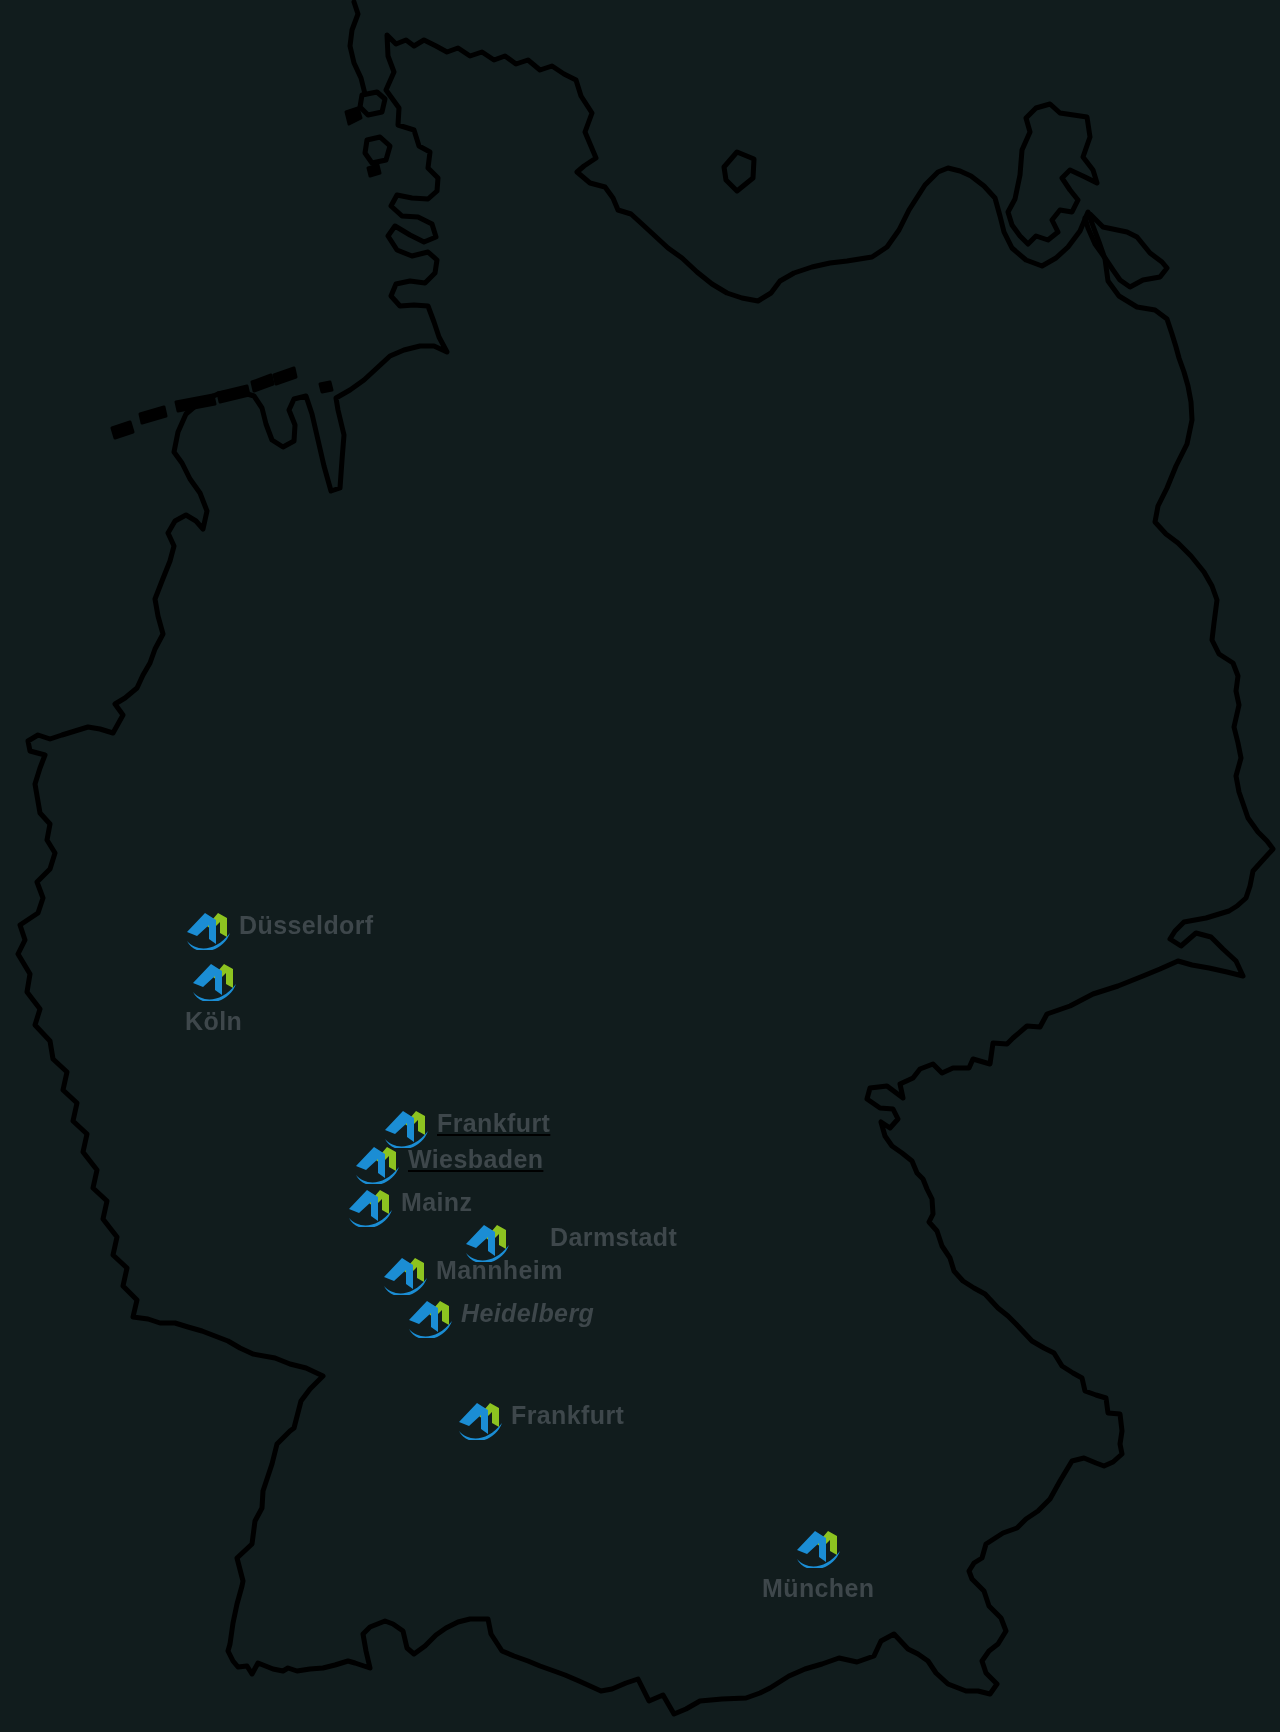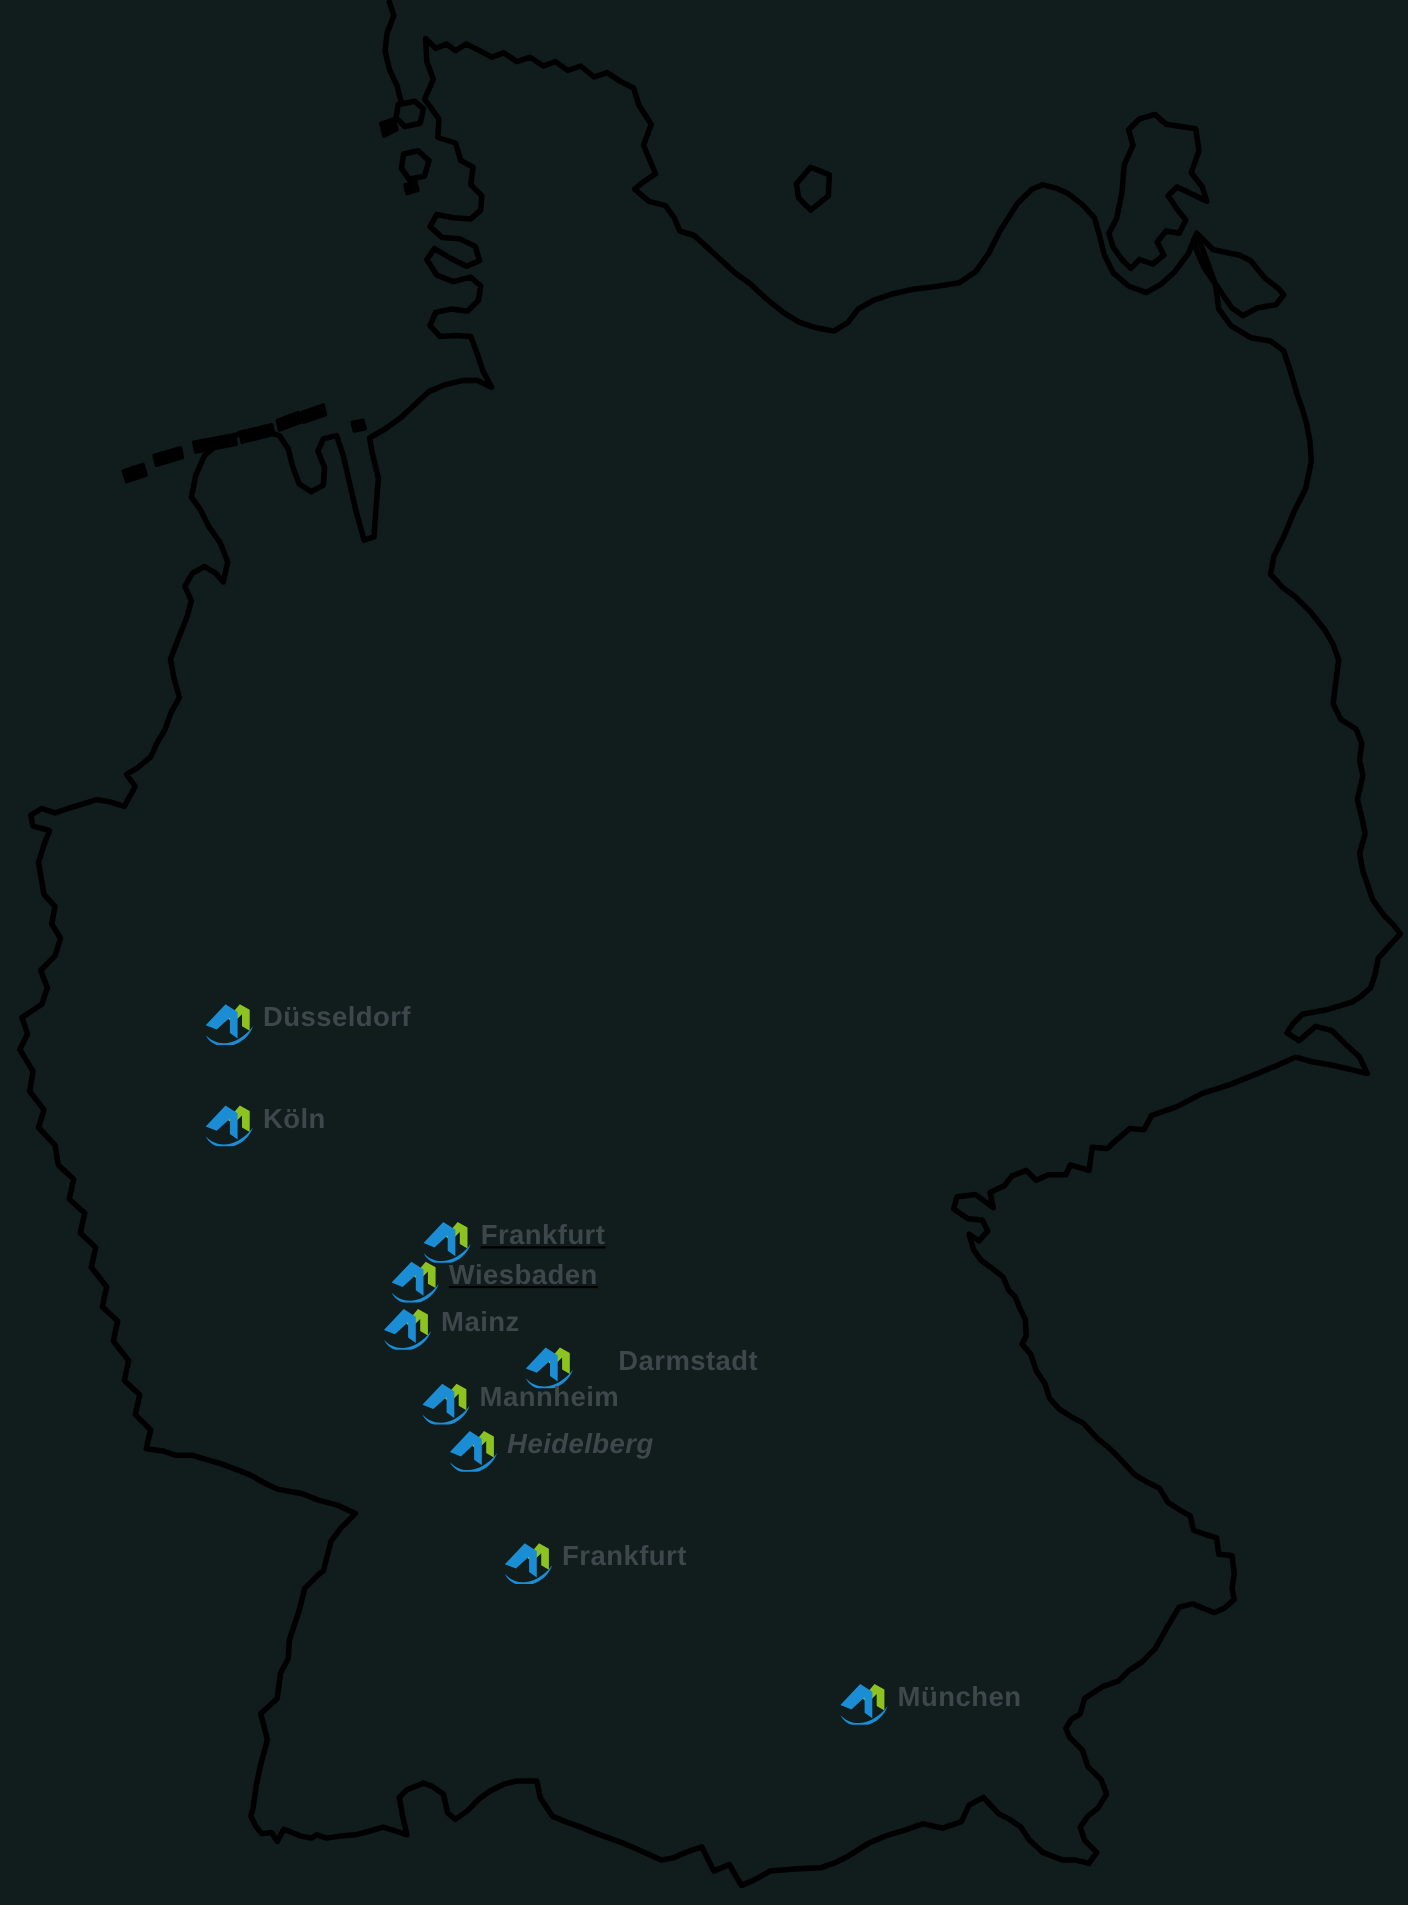--- a/index.html
+++ b/index.html
@@ -67,21 +67,21 @@
 <div class="marker" style="left: 185px; top: 906px;">
     <span class="mark-icon">
       <svg viewBox="0 0 46 44">
         <polygon points="22,20 33,7 42,12 42,31 35,27 35,16 27,24" fill="#8dc320"></polygon>
         <polygon points="2,26 20,7 31,14 31,38 24,33 24,19 12,30" fill="#1b8dd4"></polygon>
         <path d="M2,35 C12,46 30,46 45,27 C38,47 10,52 2,35 Z" fill="#1b8dd4"></path>
       </svg>
     </span>
     <span class="mark-label">Düsseldorf</span>
   </div>
-    <div class="marker" style="left: 185px; top: 998px;">
+    <div class="marker" style="left: 185px; top: 957px; flex-direction: column;">
     <span class="mark-icon">
       <svg viewBox="0 0 46 44">
         <polygon points="22,20 33,7 42,12 42,31 35,27 35,16 27,24" fill="#8dc320"></polygon>
         <polygon points="2,26 20,7 31,14 31,38 24,33 24,19 12,30" fill="#1b8dd4"></polygon>
         <path d="M2,35 C12,46 30,46 45,27 C38,47 10,52 2,35 Z" fill="#1b8dd4"></path>
       </svg>
     </span>
     <span class="mark-label">Köln</span>
   </div>
     <div class="marker" style="left: 383px; top: 1104px; text-decoration: underline;">
@@ -107,21 +107,21 @@
     <div class="marker" style="left: 347px; top: 1183px;">
     <span class="mark-icon">
       <svg viewBox="0 0 46 44">
         <polygon points="22,20 33,7 42,12 42,31 35,27 35,16 27,24" fill="#8dc320"></polygon>
         <polygon points="2,26 20,7 31,14 31,38 24,33 24,19 12,30" fill="#1b8dd4"></polygon>
         <path d="M2,35 C12,46 30,46 45,27 C38,47 10,52 2,35 Z" fill="#1b8dd4"></path>
       </svg>
     </span>
     <span class="mark-label">Mainz</span>
   </div>
-    <div class="marker" style="left: 476px; top: 1218px; gap: 40px;">
+    <div class="marker" style="left: 464px; top: 1218px; gap: 40px;">
     <span class="mark-icon">
       <svg viewBox="0 0 46 44">
         <polygon points="22,20 33,7 42,12 42,31 35,27 35,16 27,24" fill="#8dc320"></polygon>
         <polygon points="2,26 20,7 31,14 31,38 24,33 24,19 12,30" fill="#1b8dd4"></polygon>
         <path d="M2,35 C12,46 30,46 45,27 C38,47 10,52 2,35 Z" fill="#1b8dd4"></path>
       </svg>
     </span>
     <span class="mark-label">Darmstadt</span>
   </div>
     <div class="marker" style="left: 382px; top: 1251px;">
@@ -147,21 +147,21 @@
     <div class="marker" style="left: 457px; top: 1396px;">
     <span class="mark-icon">
       <svg viewBox="0 0 46 44">
         <polygon points="22,20 33,7 42,12 42,31 35,27 35,16 27,24" fill="#8dc320"></polygon>
         <polygon points="2,26 20,7 31,14 31,38 24,33 24,19 12,30" fill="#1b8dd4"></polygon>
         <path d="M2,35 C12,46 30,46 45,27 C38,47 10,52 2,35 Z" fill="#1b8dd4"></path>
       </svg>
     </span>
     <span class="mark-label">Frankfurt</span>
   </div>
-    <div class="marker" style="left: 762px; top: 1524px;">
+    <div class="marker" style="left: 762px; top: 1524px; flex-direction: column;">
     <span class="mark-icon">
       <svg viewBox="0 0 46 44">
         <polygon points="22,20 33,7 42,12 42,31 35,27 35,16 27,24" fill="#8dc320"></polygon>
         <polygon points="2,26 20,7 31,14 31,38 24,33 24,19 12,30" fill="#1b8dd4"></polygon>
         <path d="M2,35 C12,46 30,46 45,27 C38,47 10,52 2,35 Z" fill="#1b8dd4"></path>
       </svg>
     </span>
     <span class="mark-label">München</span>
   </div>
   </div>

